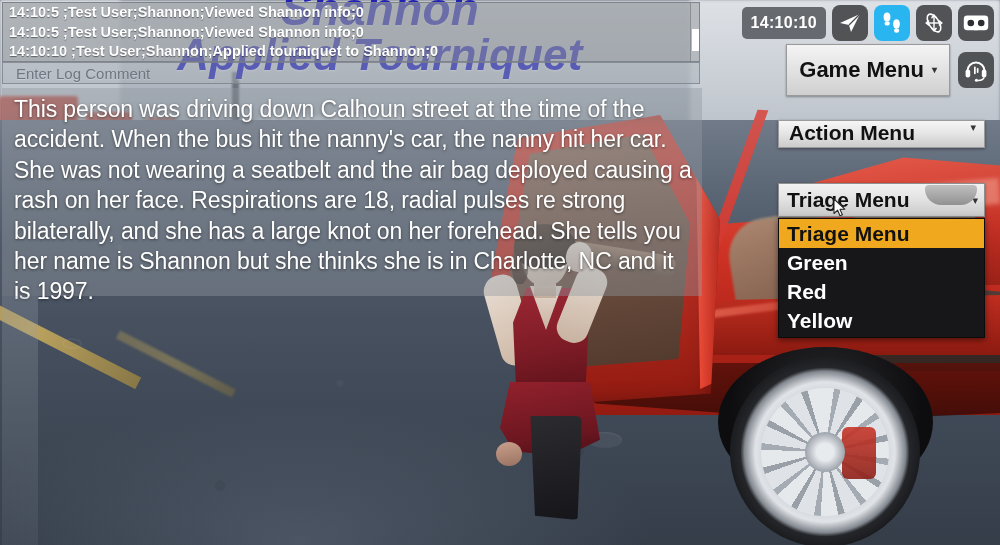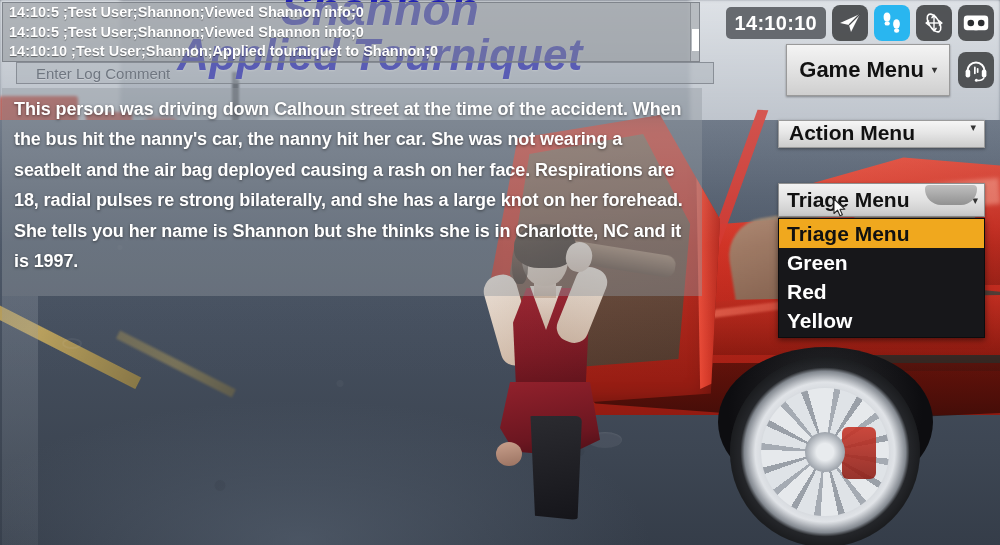--- a/index.html
+++ b/index.html
@@ -344,42 +344,42 @@
   .log-scroll {
     position: absolute; right: 0px; top: 0px; width: 9px; height: 60px;
     background: rgba(190,193,198,.55);
     border-left: 1px solid rgba(110,115,122,.6);
   }
   .log-thumb {
     position: absolute; left: 1px; top: 26px; width: 7px; height: 22px;
     background: #ffffff;
   }
   .log-input {
-    position: absolute; left: 16px; top: 62px; width: 698px; height: 22px;
+    position: absolute; left: 2px; top: 62px; width: 698px; height: 22px;
     background: rgba(168,174,180,.42);
     border: 1px solid rgba(120,126,134,.75);
     display: flex; align-items: center;
-    padding-left: 19px;
+    padding-left: 13px;
   }
   .log-input-placeholder {
     color: #6f7680;
     font-size: 15px; font-weight: 400;
     text-shadow: 0 1px 0 rgba(255,255,255,.25);
   }
 
   
   .narrative {
     position: absolute; left: 2px; top: 88px; width: 700px; height: 208px;
     background: rgba(146,152,160,.42);
     padding: 6px 10px 0 12px;
   }
   .narrative p {
     color: #ffffff;
-    font-size: 18px;
-    font-weight: 700;
+    font-size: 23px;
+    font-weight: 400;
     line-height: 30.4px;
     text-shadow: 0 1px 3px rgba(0,0,0,.5);
     letter-spacing: -0.1px;
   }
   
   .left-wash {
     position: absolute; left: 2px; top: 296px; width: 36px; height: 249px;
     background: linear-gradient(180deg, rgba(150,158,168,.30), rgba(150,158,168,.10));
     pointer-events: none;
   }
@@ -388,21 +388,21 @@
   .toolbar {
     position: absolute; right: 6px; top: 5px;
     display: flex; align-items: center; gap: 6px;
   }
   .timer-chip {
     height: 32px; min-width: 78px;
     background: rgba(92,96,101,.92);
     border-radius: 5px;
     display: flex; align-items: center; justify-content: center;
     padding: 0 9px;
-    color: #fff; font-size: 20px; font-weight: 700;
+    color: #fff; font-size: 16px; font-weight: 700;
     letter-spacing: .3px;
   }
   .tool-btn {
     width: 36px; height: 36px;
     border-radius: 8px;
     background: rgba(72,74,77,.94);
     display: flex; align-items: center; justify-content: center;
   }
   .tool-btn.active { background: #29b6f0; }
   .tool-btn svg { display: block; }

